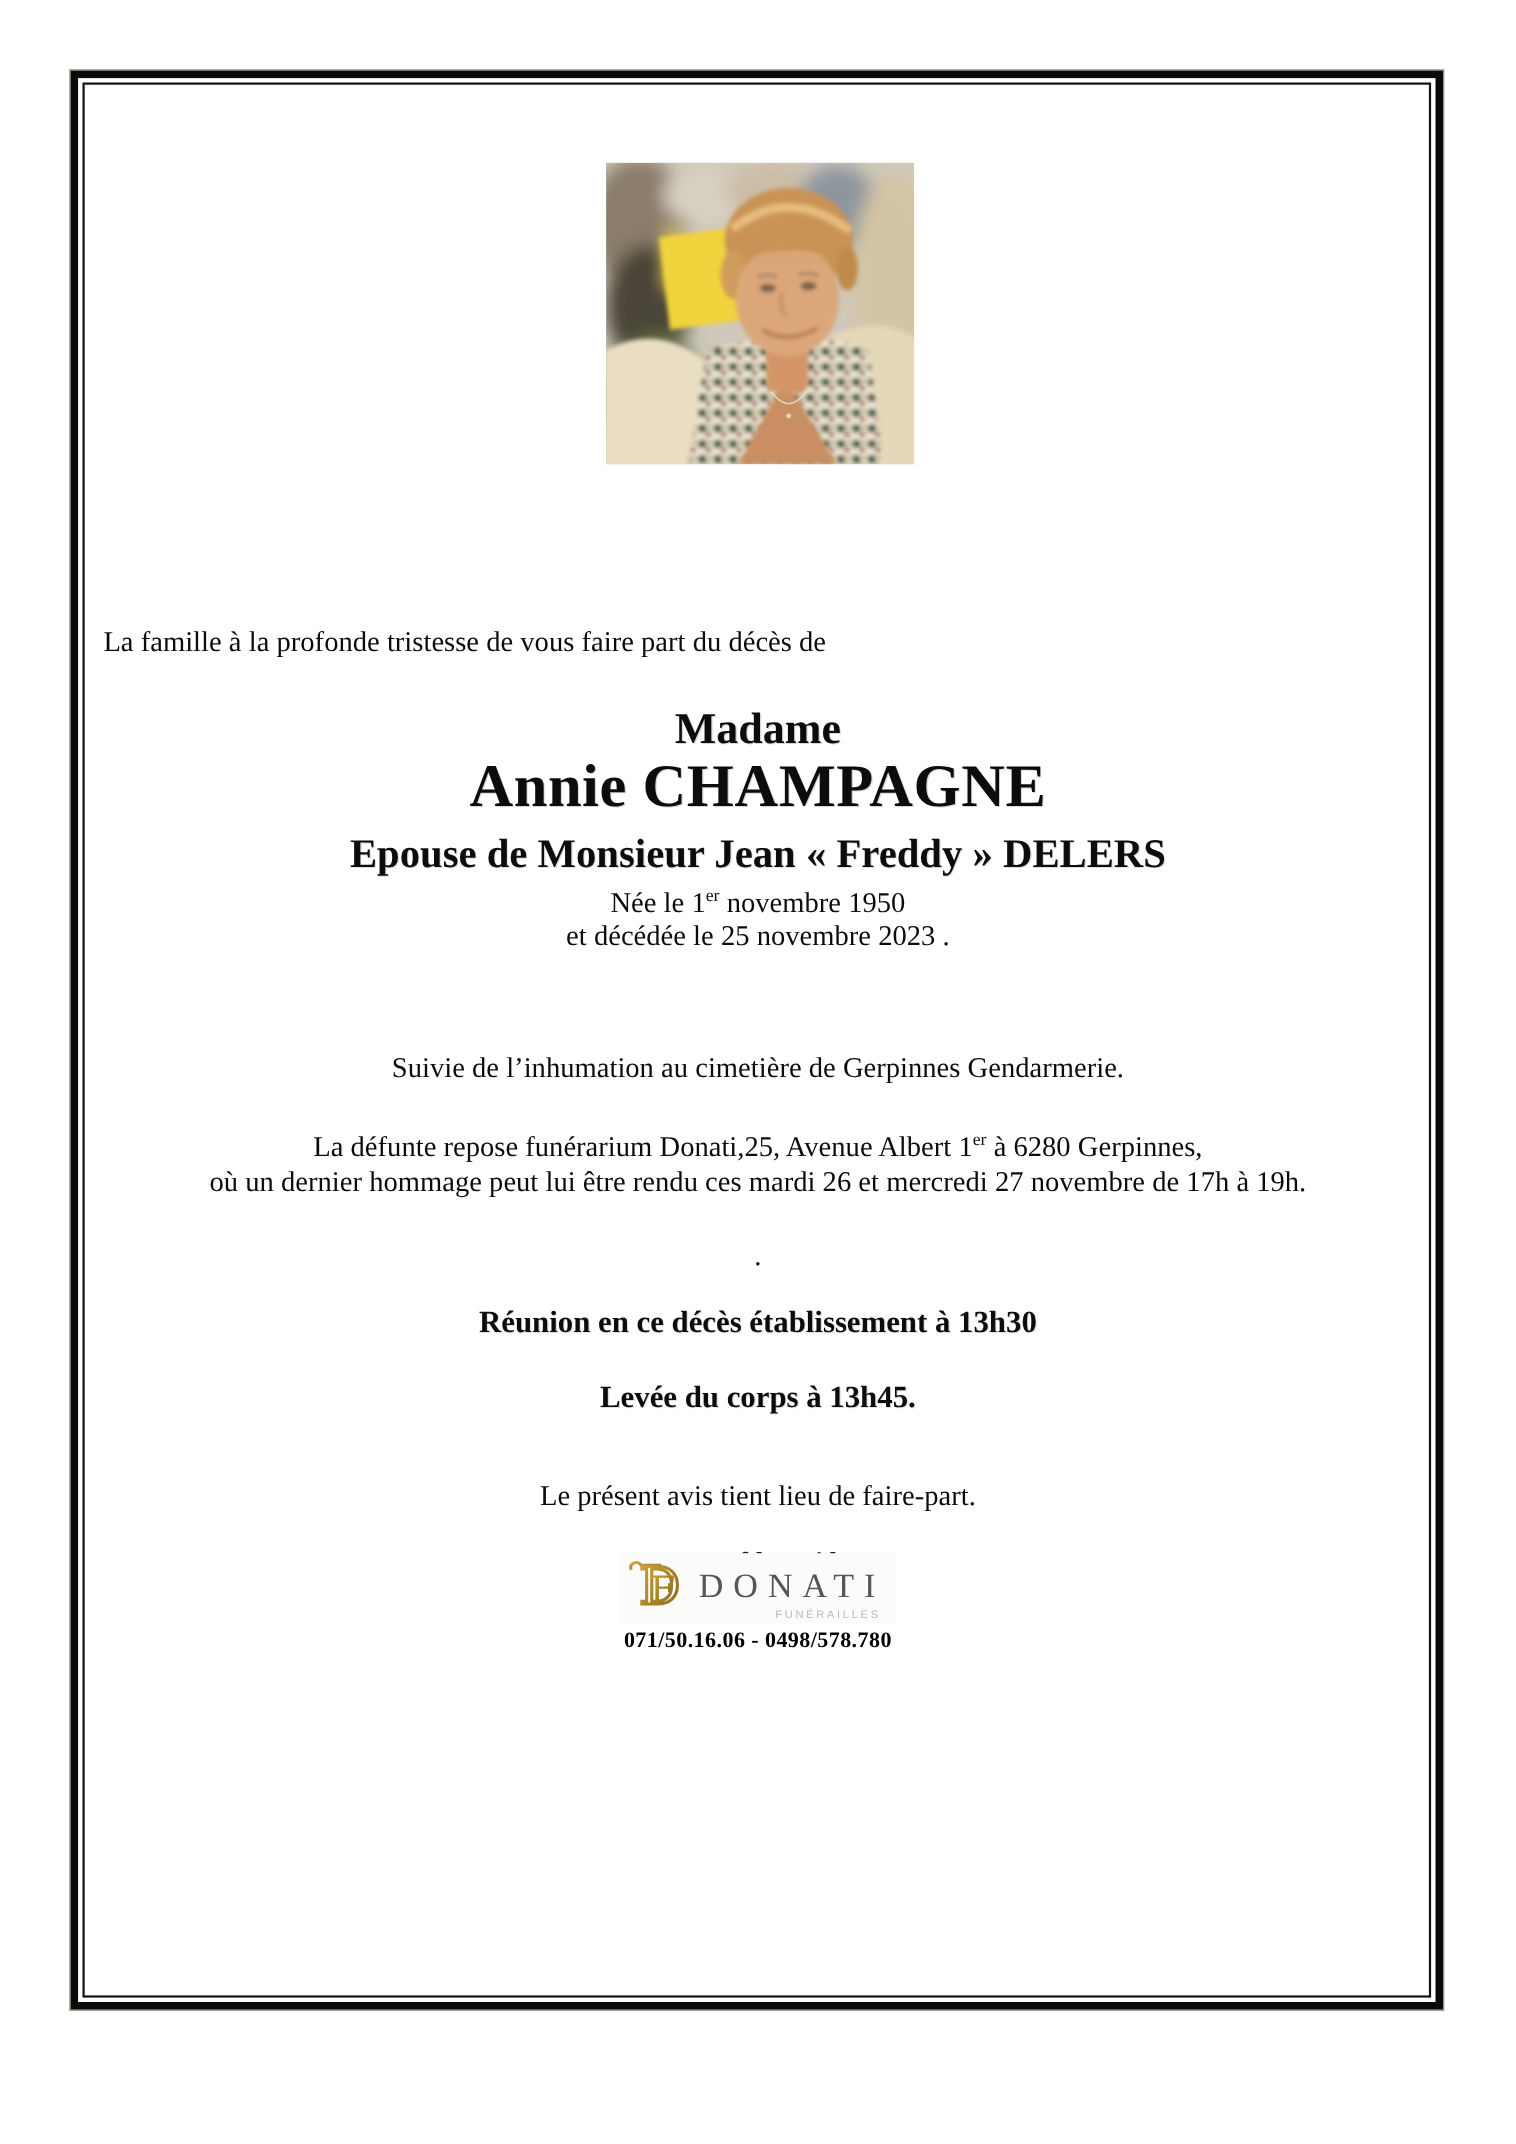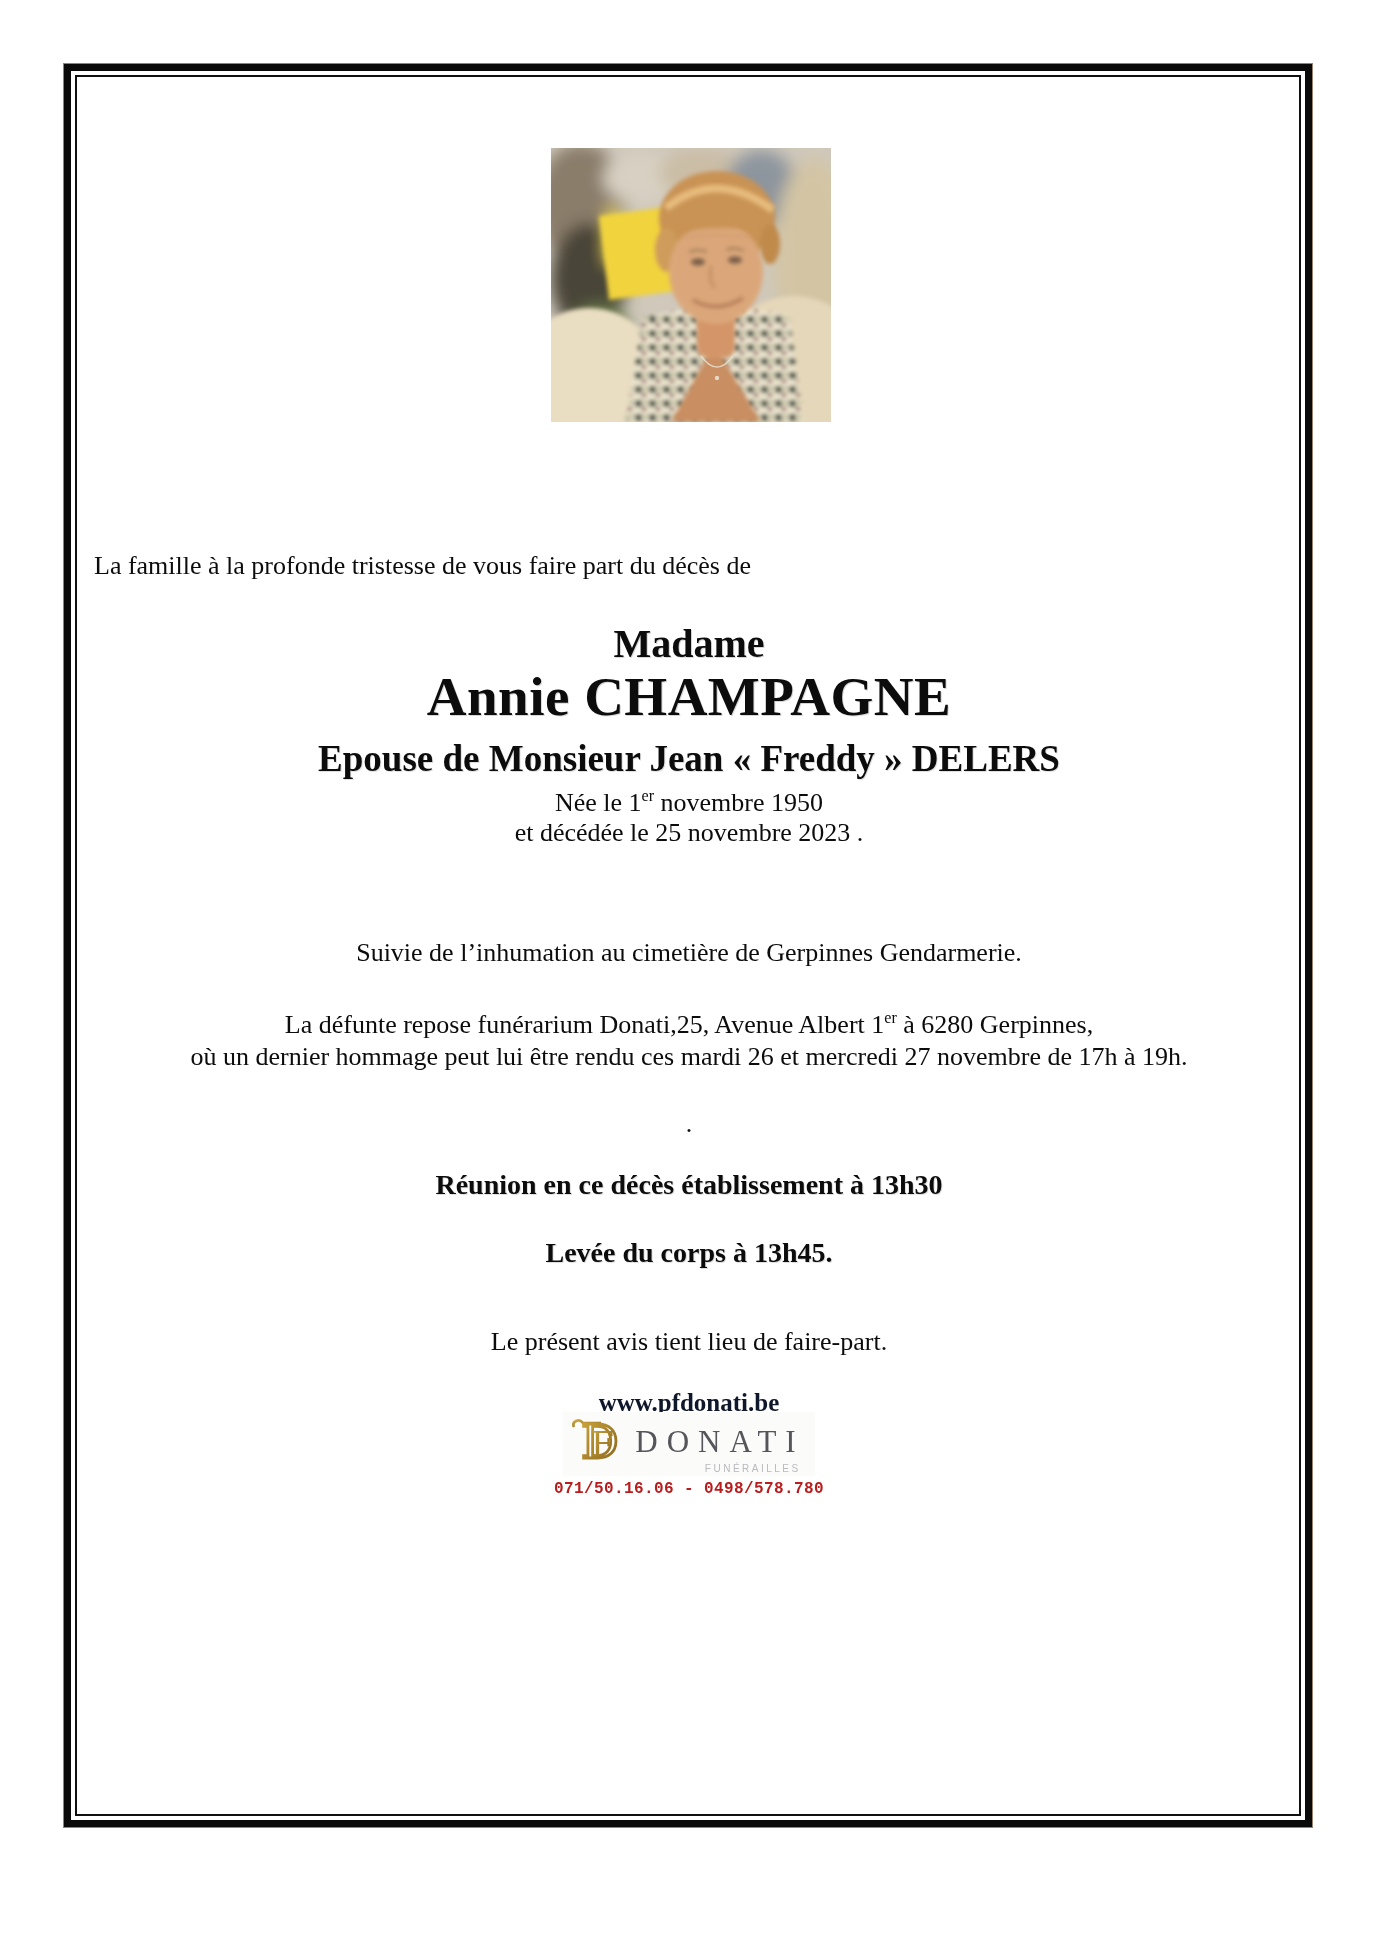--- a/index.html
+++ b/index.html
@@ -18,21 +18,21 @@
     box-sizing:border-box;
     border:7px solid #0a0a0a;
     outline:1px solid #97826d;
   }
   .frame-inner{
     position:absolute;inset:4px;
     border:2px solid #101010;
   }
   
   .content{position:absolute;inset:0;}
-  .line{position:absolute;left:90px;right:90px;text-align:center;line-height:1.2;}
+  .line{position:absolute;left:90px;right:90px;text-align:center;line-height:1.2;margin-top:18px;}
   .intro{left:94px;right:94px;text-align:left;top:550px;font-size:26px;}
   .madame{top:620px;font-size:40px;font-weight:bold;text-shadow:1px 1px 0 rgba(140,140,140,.35);}
   .name{top:664px;font-size:55px;font-weight:bold;letter-spacing:0.5px;text-shadow:1px 1px 0 rgba(140,140,140,.35);}
   .epouse{top:737px;font-size:37px;font-weight:bold;text-shadow:1px 1px 0 rgba(150,150,150,.3);}
   .birth{top:787px;font-size:26px;}
   .death{top:817px;font-size:26px;}
   .ceremony1{top:905px;font-size:26px;}
   .ceremony2{top:937px;font-size:26px;}
   .repose1{top:1009px;font-size:26px;}
   .repose2{top:1041px;font-size:26px;}
@@ -63,22 +63,22 @@
     font-family:"Liberation Serif",serif;
     font-size:31px;letter-spacing:9px;color:#55555b;line-height:1;
     margin-top:4px;
   }
   .logo-sub{
     font-family:"Liberation Sans",sans-serif;
     font-size:10px;letter-spacing:2.5px;color:#b9b9be;line-height:1;
     margin-top:2px;margin-right:4px;
   }
   .phone{
-    font-family:Liberation Mono, monospace;
-    font-size:16px;font-weight:bold;color:#b91c1c;
+    font-family:Liberation Serif, serif;
+    font-size:20px;font-weight:bold;color:#000000;
     letter-spacing:0.4px;margin-top:4px;
   }
 </style>
 </head>
 <body>
 
 <div class="page">
 
   <div class="frame">
     <div class="frame-inner"></div>

